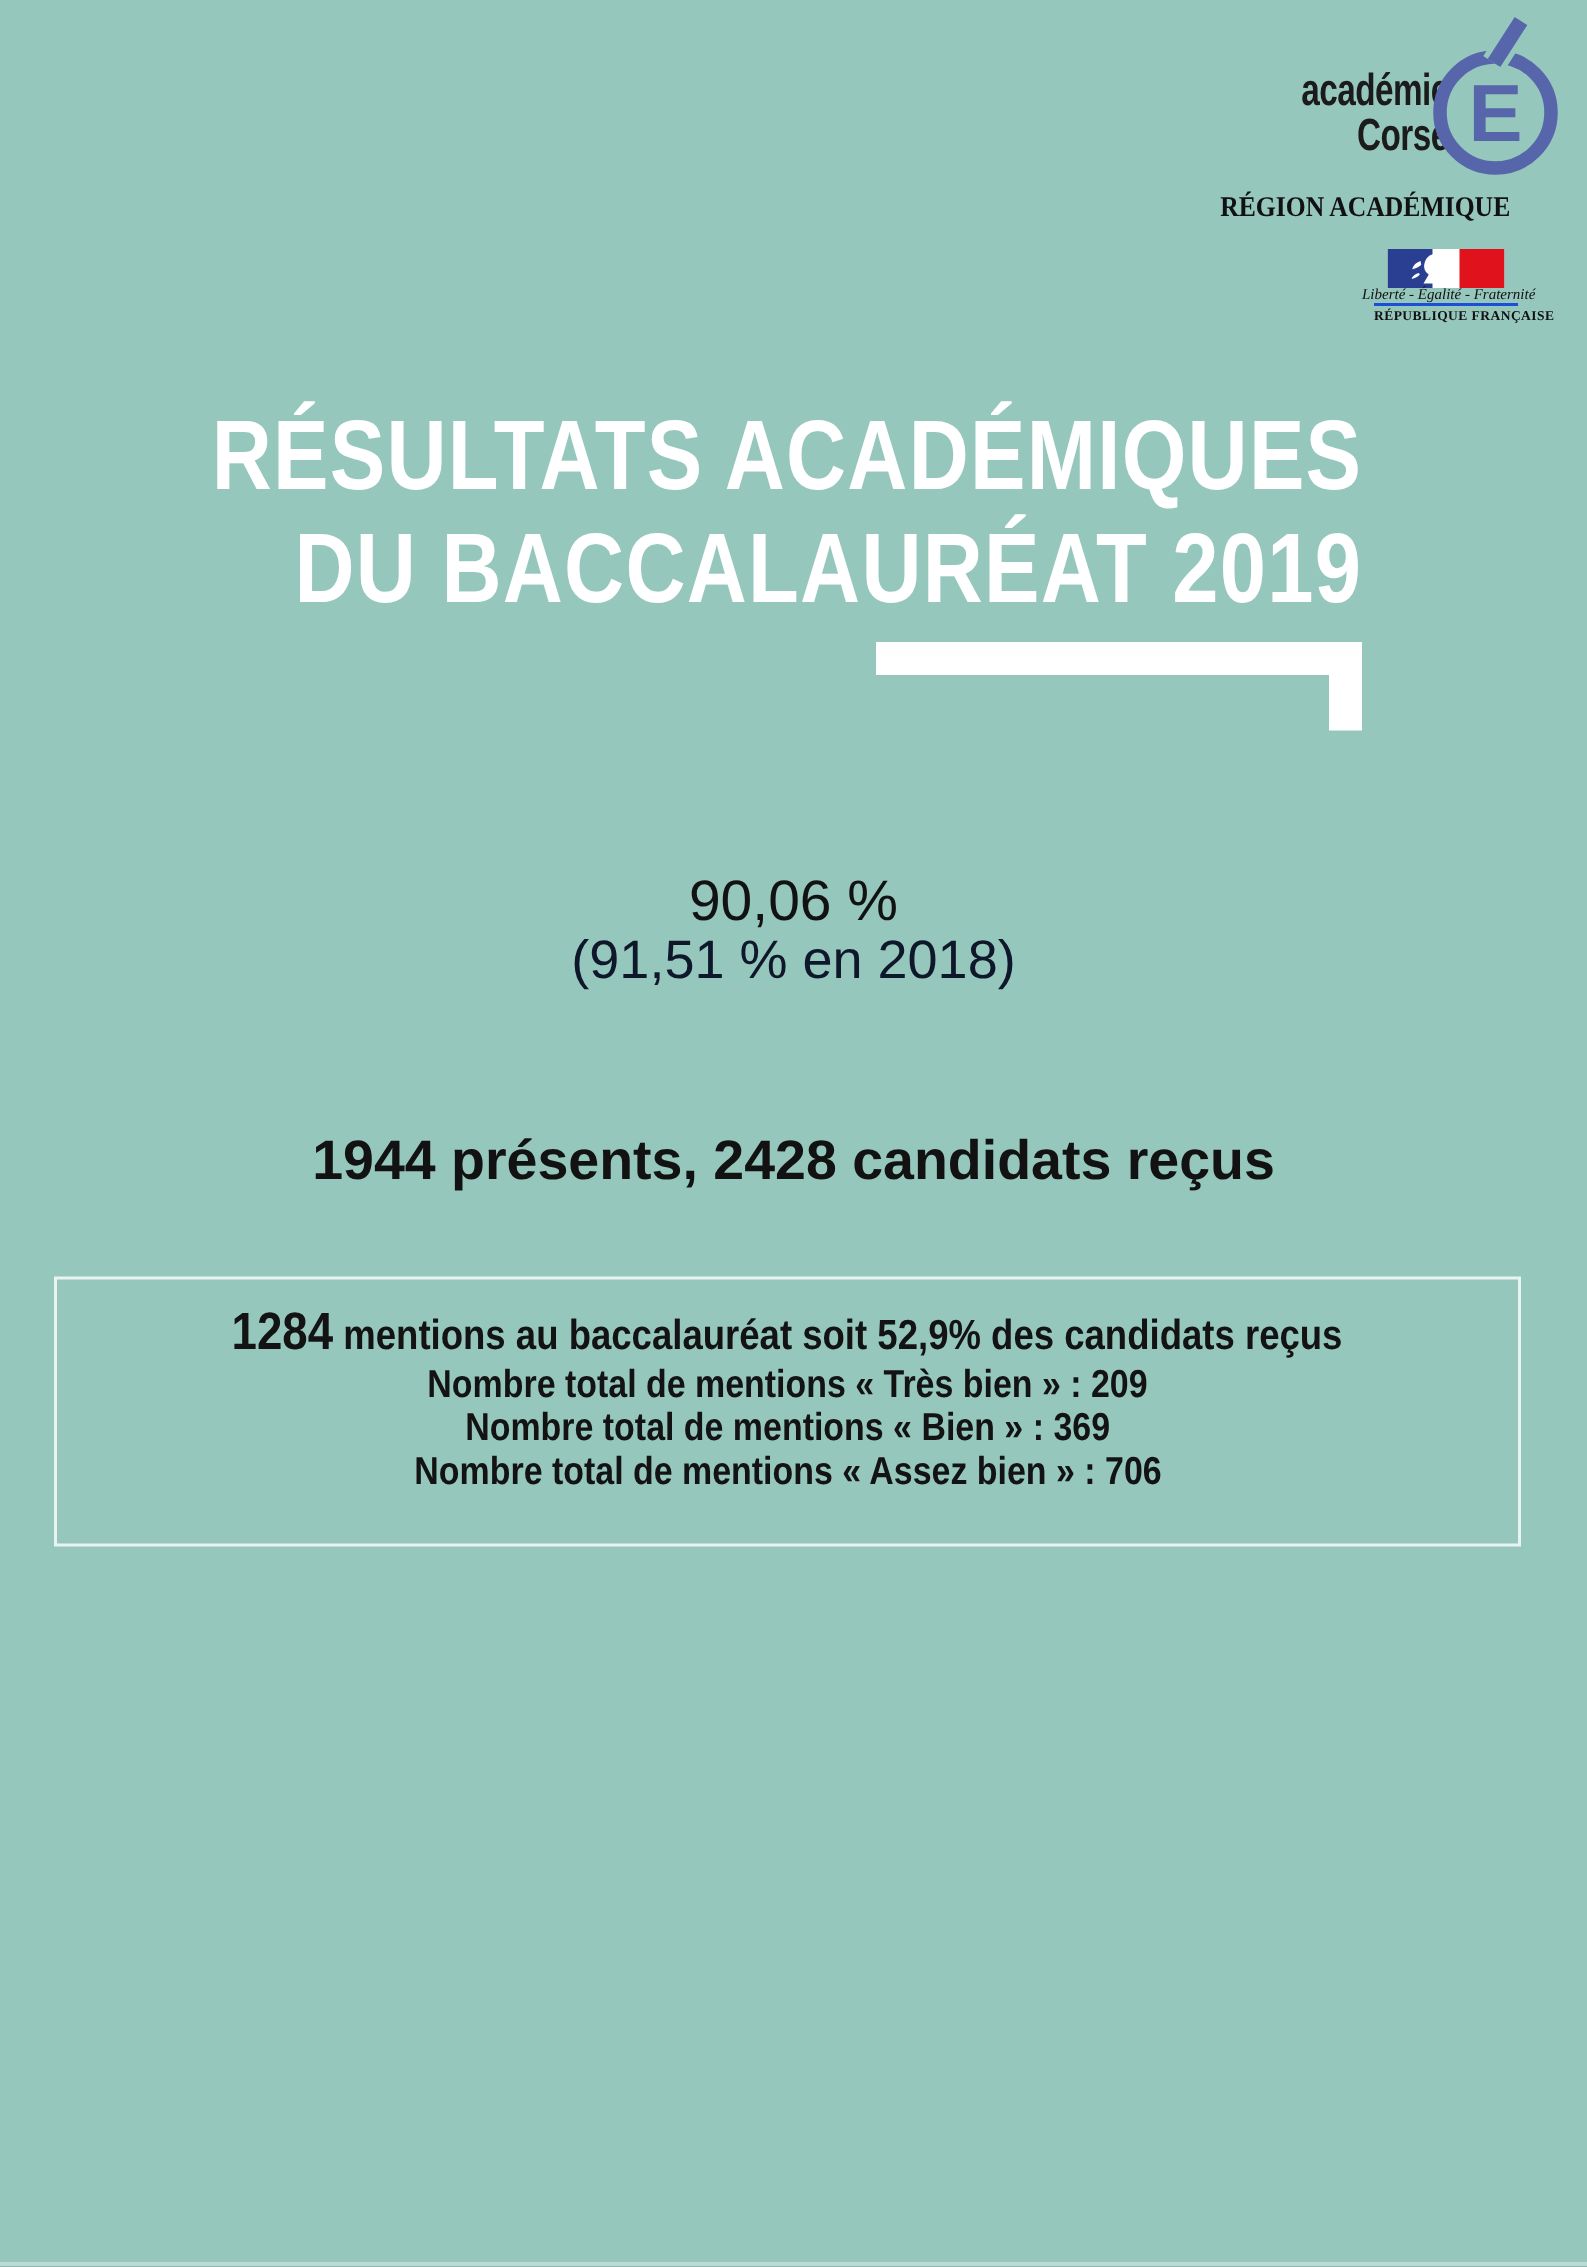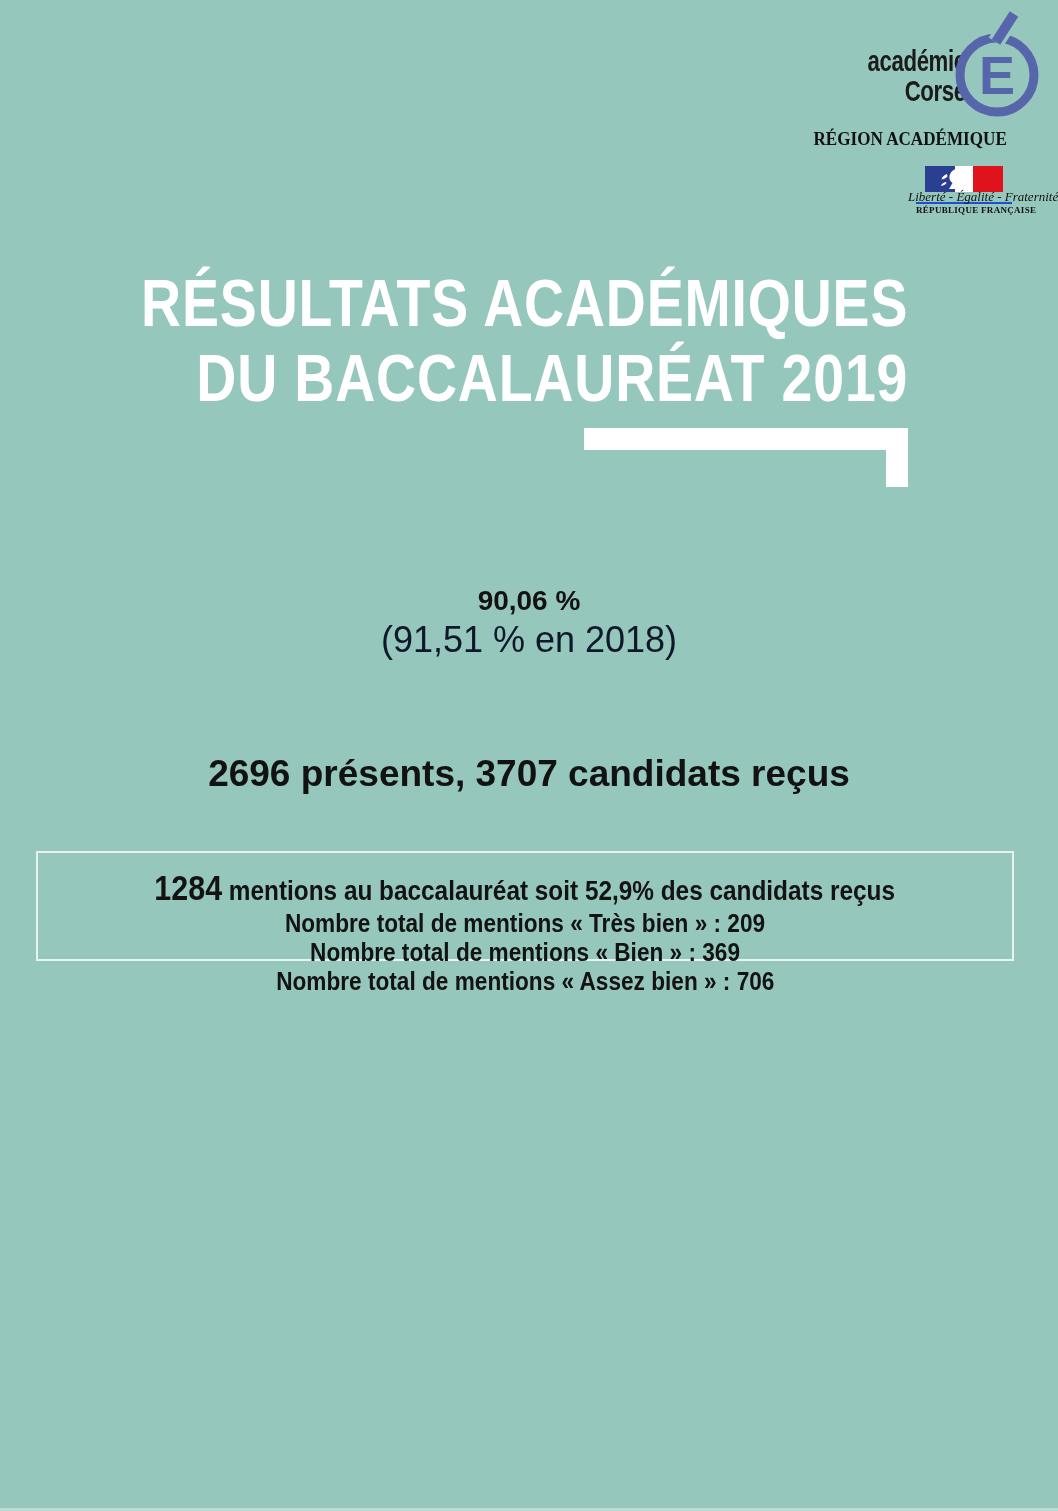--- a/index.html
+++ b/index.html
@@ -19,51 +19,51 @@
   .region{
     position:absolute; top:128px; right:51px;
     font-family:"Liberation Serif", serif; font-weight:bold; font-size:19px;
     color:#111; white-space:nowrap;
     transform:scaleX(0.9); transform-origin:center right;
   }
   .rf{position:absolute; left:908px; top:166px; width:112px; text-align:center;}
   .rf-flag{display:block; margin:0 auto;}
   .rf-motto{
     font-family:"Liberation Serif", serif; font-style:italic;
-    font-size:13px; line-height:8px; color:#111; margin-top:1px; white-space:nowrap;
+    font-size:10px; line-height:8px; color:#111; margin-top:1px; white-space:nowrap;
   }
   .rf-rep{
     font-family:"Liberation Serif", serif; font-weight:bold;
     font-size:9px; line-height:10px; letter-spacing:0.3px; color:#111;
     border-top:2px solid #1d4ed8; margin:1px 8px 0 8px; padding-top:1px; white-space:nowrap;
   }
   
   .title{
     position:absolute; top:266px; right:150px; margin:0;
     text-align:right; color:#ffffff; font-weight:bold;
     font-size:66px; line-height:75px; letter-spacing:1px; white-space:nowrap;
     transform:scaleX(0.84); transform-origin:top right;
   }
   .title span{display:block;}
   
   .l-bar{position:absolute; left:584px; top:428px; width:324px; height:22px; background:#ffffff;}
   .l-tab{position:absolute; left:886px; top:428px; width:22px; height:59px; background:#ffffff;}
   
   .taux{position:absolute; top:581px; left:0; width:100%; text-align:center; color:#121212;}
   .taux-label{font-size:34px; font-weight:bold; font-style:italic; line-height:40px;}
-  .taux-value{font-size:28px; font-weight:bold; line-height:40px;}
+  .taux-value{font-size:38px; font-weight:normal; line-height:40px;}
   .taux-prev{font-size:36px; font-weight:normal; line-height:38px; color:#0f172a;}
   
   .candidates{
     position:absolute; top:753px; left:0; width:100%;
     text-align:center; font-size:37px; font-weight:bold; line-height:42px; color:#121212;
   }
   
   .mentions-box{
-    position:absolute; left:36px; top:851px; width:978px; height:110px;
+    position:absolute; left:36px; top:851px; width:978px; height:180px;
     border:2px solid #e9f4f1; box-sizing:border-box;
     display:flex; flex-direction:column; justify-content:flex-start; align-items:center;
     padding-top:17px; color:#131313;
   }
   .m-line1{font-size:28px; font-weight:bold; line-height:36px; white-space:nowrap;
     transform:scaleX(0.87); transform-origin:center;}
   .m-line1 .big{font-size:35px;}
   .m-line{font-size:26px; font-weight:bold; line-height:29px; white-space:nowrap;
     transform:scaleX(0.87); transform-origin:center;}
   .bottom-strip{position:absolute; left:0; bottom:0; width:100%; height:3px; background:rgba(255,255,255,0.35);}
@@ -107,21 +107,21 @@
   </h1>
 
   <div class="l-bar"></div>
   <div class="l-tab"></div>
 
   <section class="taux">
     <div class="taux-value">90,06 %</div>
     <div class="taux-prev">(91,51 % en 2018)</div>
   </section>
 
-  <div class="candidates">2696 présents, 3707 candidats reçus</div>
+  <div class="candidates">1944 présents, 2428 candidats reçus</div>
 
   <section class="mentions-box">
     <div class="m-line1">
       <span class="big">1284</span><span> mentions au baccalauréat soit 52,9% des candidats reçus</span>
     </div>
     <div class="m-line">Nombre total de mentions « Très bien » : 209</div>
     <div class="m-line">Nombre total de mentions « Bien » : 369</div>
     <div class="m-line">Nombre total de mentions « Assez bien » : 706</div>
   </section>
 

